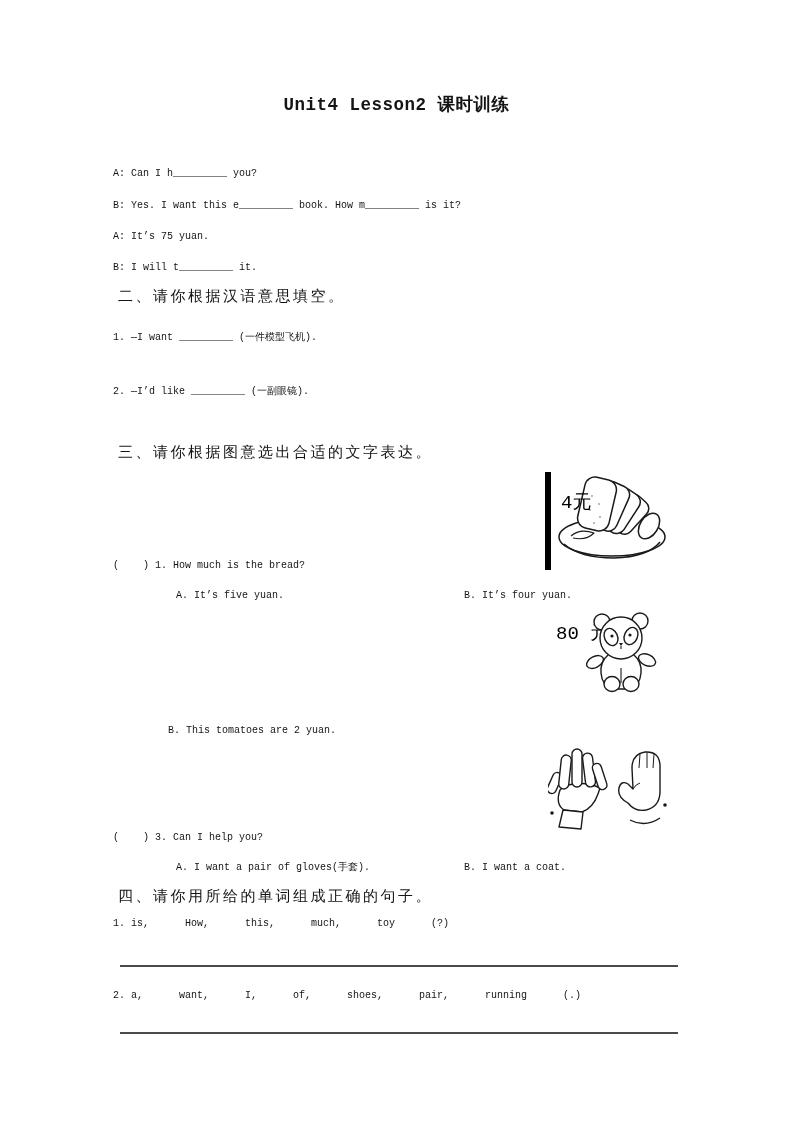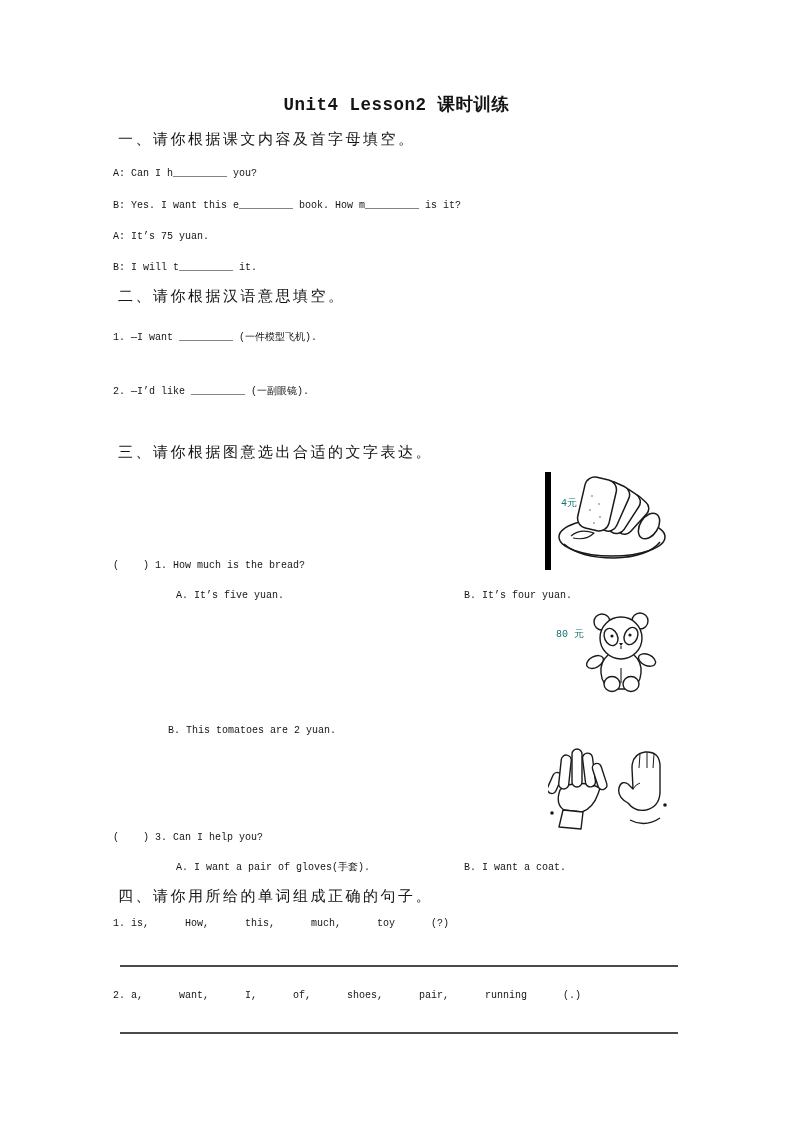--- a/index.html
+++ b/index.html
@@ -27,24 +27,24 @@
     left:0;width:100%;
     text-align:center;
     font-weight:bold;
     font-size:17.5px;
     letter-spacing:0.5px;
   }
   .optA{left:176px;}
   .optB{left:464px;}
   .price-label{
     position:absolute;
-    font-size:10px;
+    font-size:19px;
     line-height:15px;
     white-space:pre;
-    color:#0f766e;
+    color:#000000;
   }
   .vbar{
     position:absolute;
     left:545px;top:472px;
     width:6px;height:98px;
     background:#000;
   }
   .illus{position:absolute;}
   .hline{
     position:absolute;
@@ -52,21 +52,20 @@
     background:#4a4a4a;
   }
 </style>
 </head>
 <body>
 
 <div class="page">
 
   <div class="line title" style="top:95px">Unit4 Lesson2 课时训练</div>
 
-  <div class="line cn" style="top:131px">一、请你根据课文内容及首字母填空。</div>
   <div class="line" style="top:164px">A: Can I h_________ you?</div>
   <div class="line" style="top:196px">B: Yes. I want this e_________ book. How m_________ is it?</div>
   <div class="line" style="top:227px">A: It’s 75 yuan.</div>
   <div class="line" style="top:258px">B: I will t_________ it.</div>
 
   <div class="line cn" style="top:288px">二、请你根据汉语意思填空。</div>
   <div class="line" style="top:328px">1. —I want _________ (一件模型飞机).</div>
   <div class="line" style="top:382px">2. —I’d like _________ (一副眼镜).</div>
 
   <div class="line cn" style="top:444px">三、请你根据图意选出合适的文字表达。</div>

